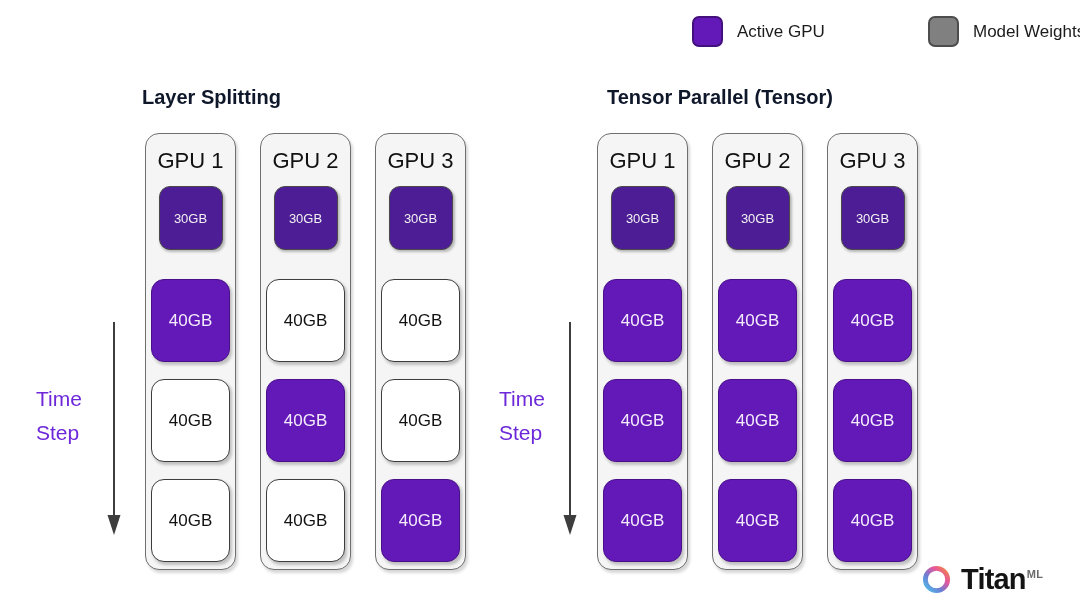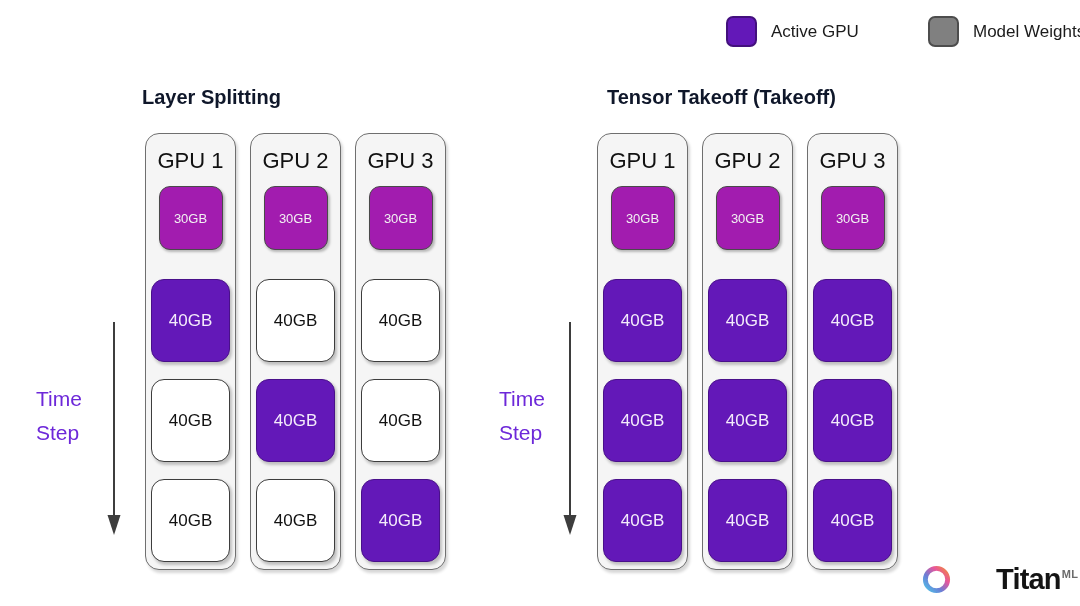--- a/index.html
+++ b/index.html
@@ -36,21 +36,21 @@
 
   .legend-item {
     position: absolute;
     top: 16px;
     display: flex;
     align-items: center;
     gap: 14px;
     white-space: nowrap;
   }
   #legend-idle   { left: 461px; }
-  #legend-active { left: 690px; padding-left: 36px; }
+  #legend-active { left: 656px; padding-left: 36px; }
   #legend-weights{ left: 928px; }
 
   .legend-swatch {
     width: 31px;
     height: 31px;
     border-radius: 7px;
     box-sizing: border-box;
   }
   .swatch-idle {
     background: #ffffff;
@@ -111,21 +111,21 @@
     height: 214px;
   }
   #timestep-left .timestep-arrow  { left: 106px; }
   #timestep-right .timestep-arrow { left: 102px; }
 
   
   .gpu-rack {
     position: absolute;
     top: 133px;
     display: flex;
-    gap: 14px;
+    gap: 24px;
     justify-content: space-between;
   }
   #rack-left  { left: 145px; }
   #rack-right { left: 597px; }
 
   .gpu-column {
     width: 91px;
     height: 437px;
     box-sizing: border-box;
     background: #f5f5f5;
@@ -142,21 +142,21 @@
     color: #111111;
     line-height: 26px;
     margin-bottom: 12px;
     white-space: nowrap;
   }
 
   .weights-block {
     width: 62px;
     height: 62px;
     border-radius: 11px;
-    background: #a21caf;
+    background: #4c1d95;
     border: 1.6px solid #4a4a4a;
     color: #f2f2f2;
     font-size: 13px;
     display: flex;
     align-items: center;
     justify-content: center;
     box-shadow: 1.5px 2px 2.5px rgba(0,0,0,0.25);
     flex: 0 0 auto;
   }
 
@@ -202,21 +202,20 @@
     height: 31px;
     flex: 0 0 auto;
   }
   #brand-wordmark {
     font-size: 29px;
     font-weight: bold;
     letter-spacing: -0.8px;
     color: #141414;
     position: relative;
     white-space: nowrap;
-    margin-left: 35px;
   }
   #brand-suffix {
     font-size: 11px;
     font-weight: bold;
     color: #6b6b6b;
     letter-spacing: 0.4px;
     vertical-align: super;
     margin-left: 1px;
   }
 </style>
@@ -280,21 +279,21 @@
     <div class="weights-block">30GB</div>
     <div class="slot-stack">
       <div class="slot idle">40GB</div>
       <div class="slot idle">40GB</div>
       <div class="slot active">40GB</div>
     </div>
   </div>
 </div>
 
 <div class="panel" id="panel-right">
-  <div class="panel-title">Tensor Takeoff (Takeoff)</div>
+  <div class="panel-title">Tensor Parallel (Tensor)</div>
 </div>
 
 <div class="timestep" id="timestep-right">
   <div class="timestep-label">
     <div>Time</div>
     <div>Step</div>
   </div>
   <svg class="timestep-arrow" viewBox="0 0 16 214">
     <line x1="8" y1="0" x2="8" y2="196" stroke="#3d3d3d" stroke-width="2"></line>
     <polygon points="8,213 1.5,193 14.5,193" fill="#3d3d3d"></polygon>

